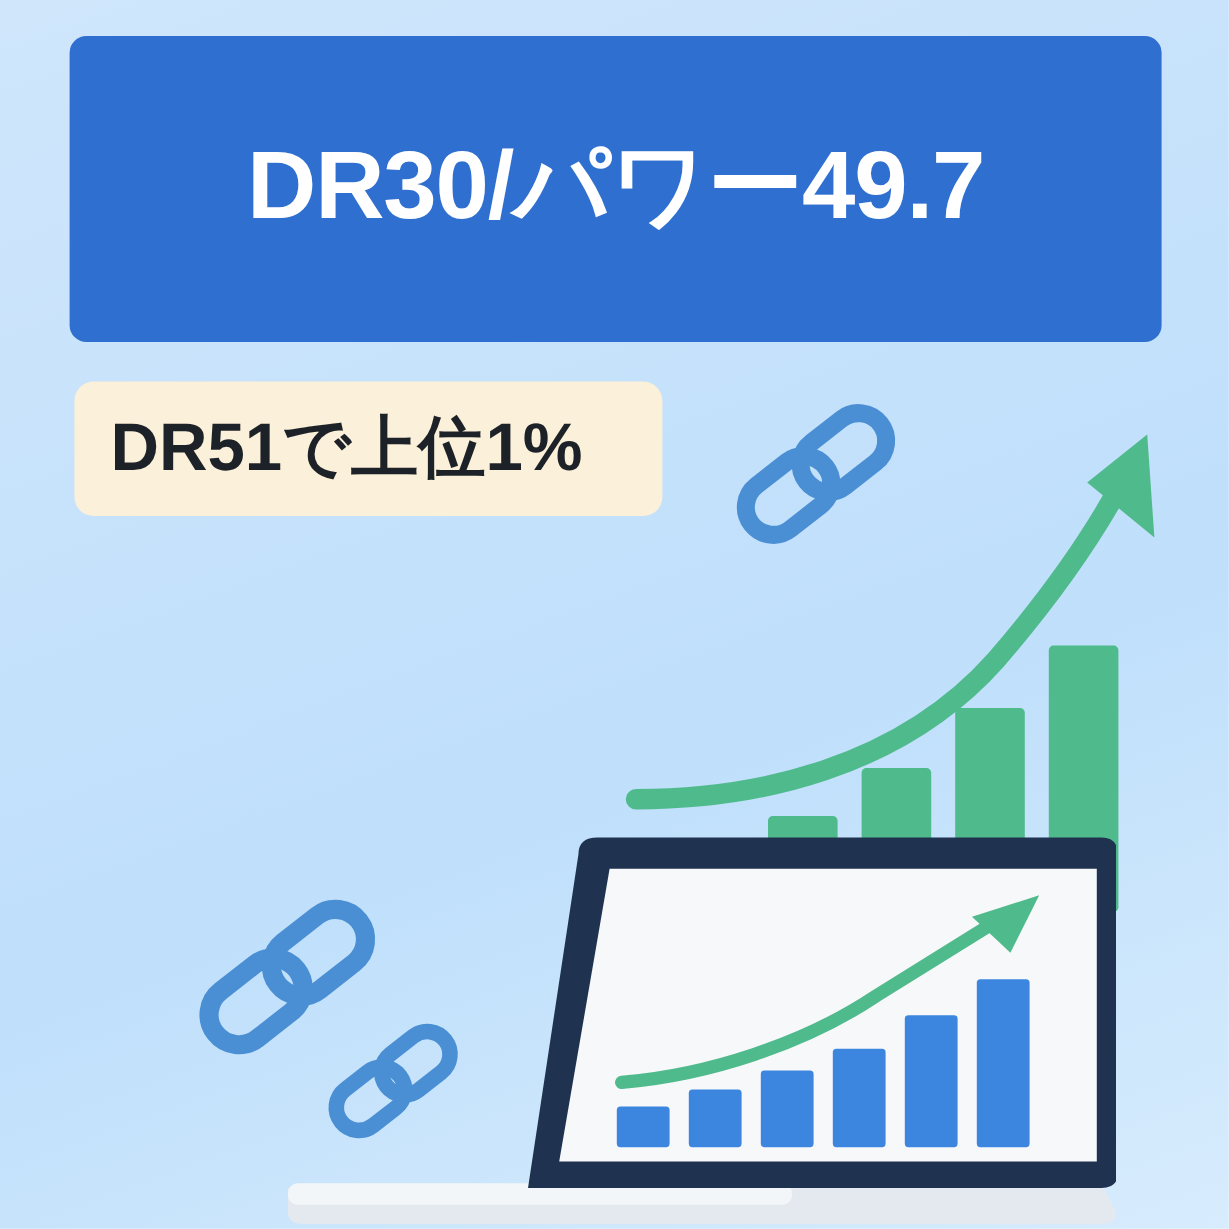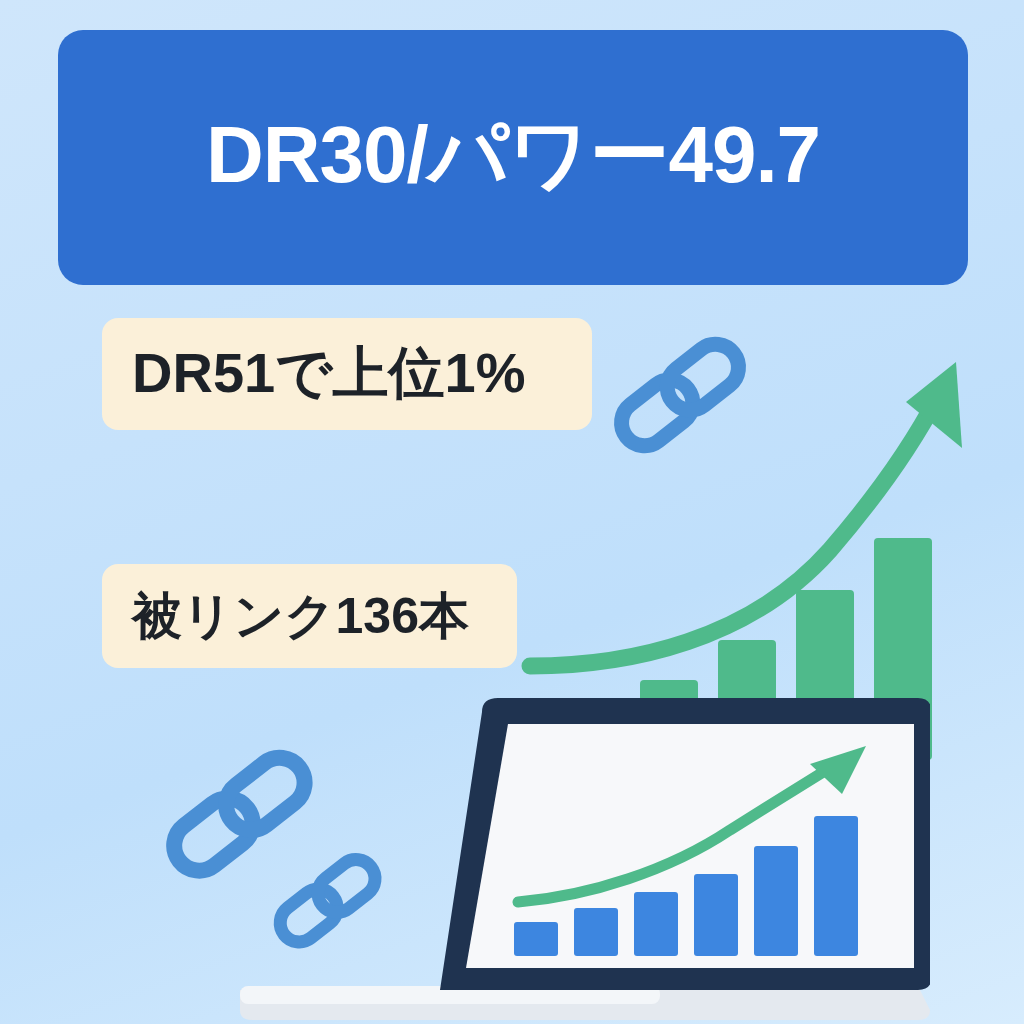--- a/index.html
+++ b/index.html
@@ -21,21 +21,21 @@
   }
 
   
   #title-banner {
     position: absolute;
     left: 58px;
     top: 30px;
     width: 910px;
     height: 255px;
     background: #2f6fd0;
-    border-radius: 25px;
+    border-radius: 14px;
     display: flex;
     flex-direction: column;
     align-items: center;
     justify-content: center;
     box-sizing: border-box;
     padding: 4px 10px 10px 10px;
   }
   .title-line {
     color: #ffffff;
     font-weight: bold;
@@ -50,21 +50,20 @@
   .chip {
     position: absolute;
     background: #fbf0d9;
     border-radius: 16px;
     display: flex;
     align-items: center;
     box-sizing: border-box;
     color: #1d2228;
     font-weight: bold;
     white-space: nowrap;
-    margin-left: 40px;
   }
   #chip-0 {
     left: 62px;
     top: 318px;
     width: 490px;
     height: 112px;
     padding-left: 30px;
     font-size: 56px;
   }
   #chip-1 {
@@ -115,23 +114,20 @@
 
 <div id="poster">
 
   <div id="title-banner">
     <div class="title-line">DR30/パワー49.7</div>
   </div>
 
   <div class="chip" id="chip-0">
     <span>DR51で上位1%</span>
   </div>
-  <div class="chip" id="chip-2">
-    <span>被リンク136本</span>
-  </div>
 
   <svg id="bg-chart" viewBox="0 0 504 420">
     <g>
       <rect x="120" y="340" width="58" height="80" rx="4" fill="#4fba8b"></rect>
       <rect x="198" y="300" width="58" height="120" rx="4" fill="#4fba8b"></rect>
       <rect x="276" y="250" width="58" height="170" rx="4" fill="#4fba8b"></rect>
       <rect x="354" y="198" width="58" height="222" rx="4" fill="#4fba8b"></rect>
     </g>
     <g>
       <path d="M10 326 C 110 326, 230 300, 310 210 C 360 152, 395 100, 418 56" stroke="#4fba8b" stroke-width="17" fill="none" stroke-linecap="round"></path>

